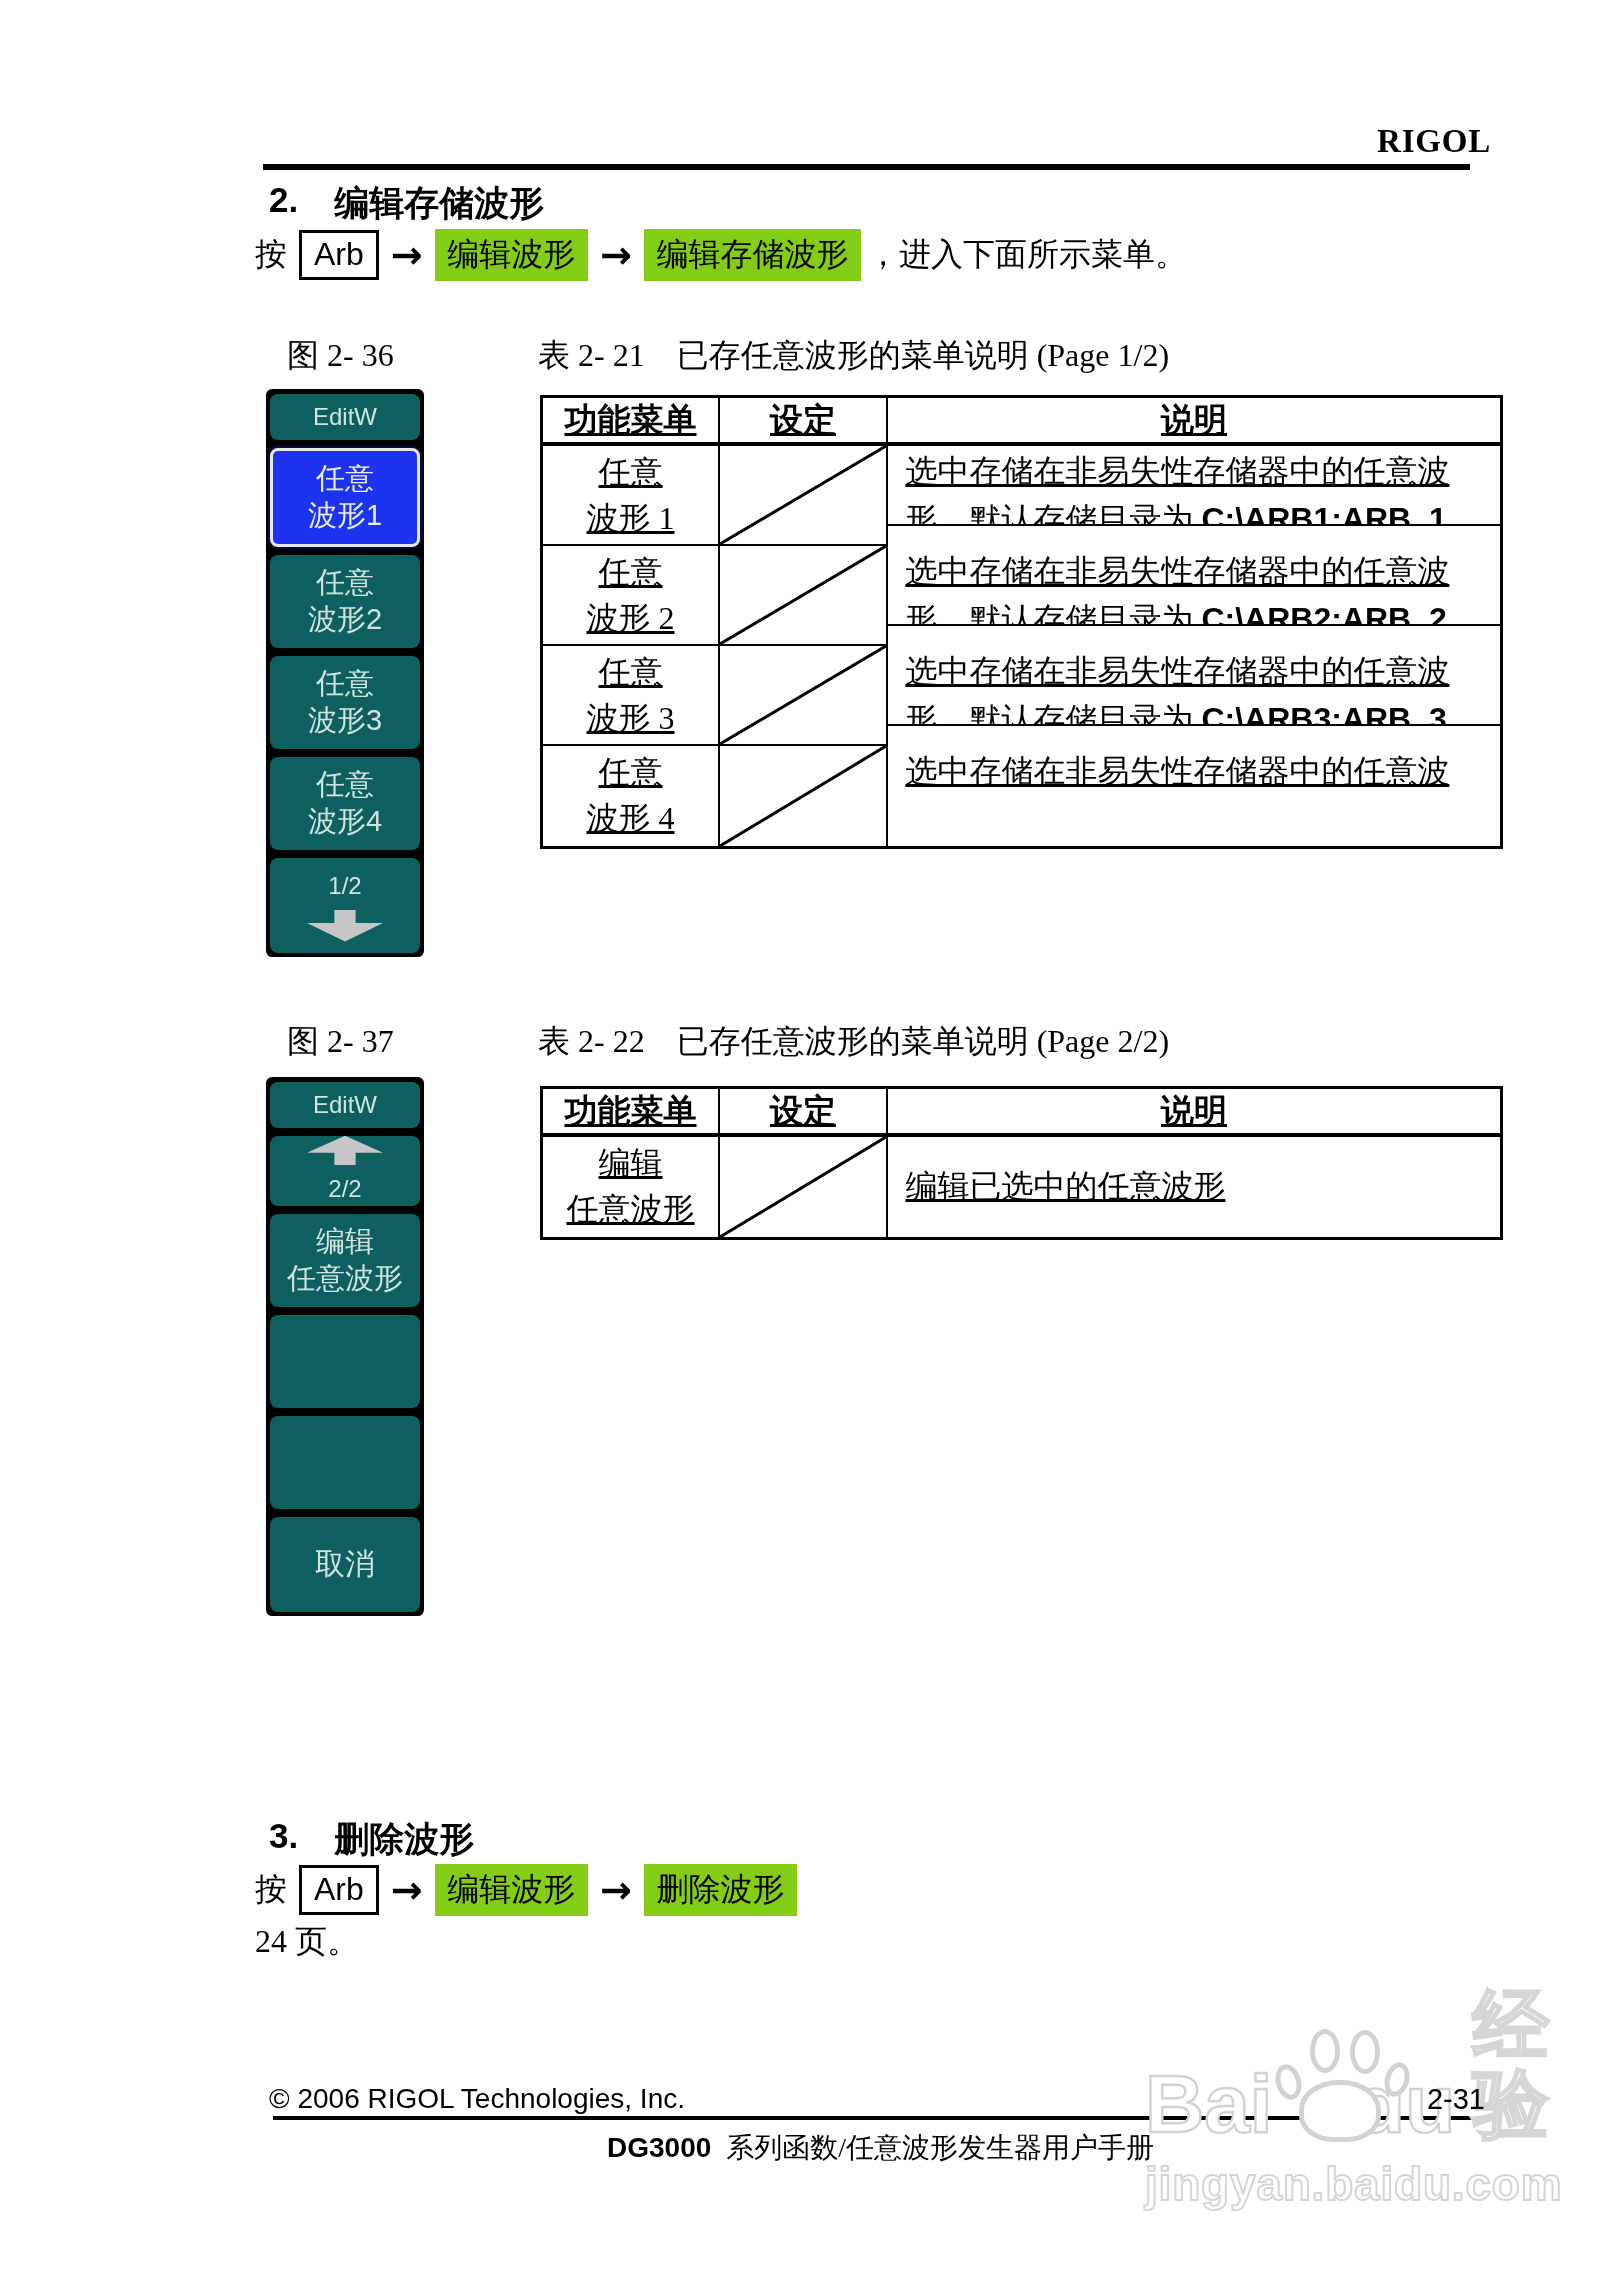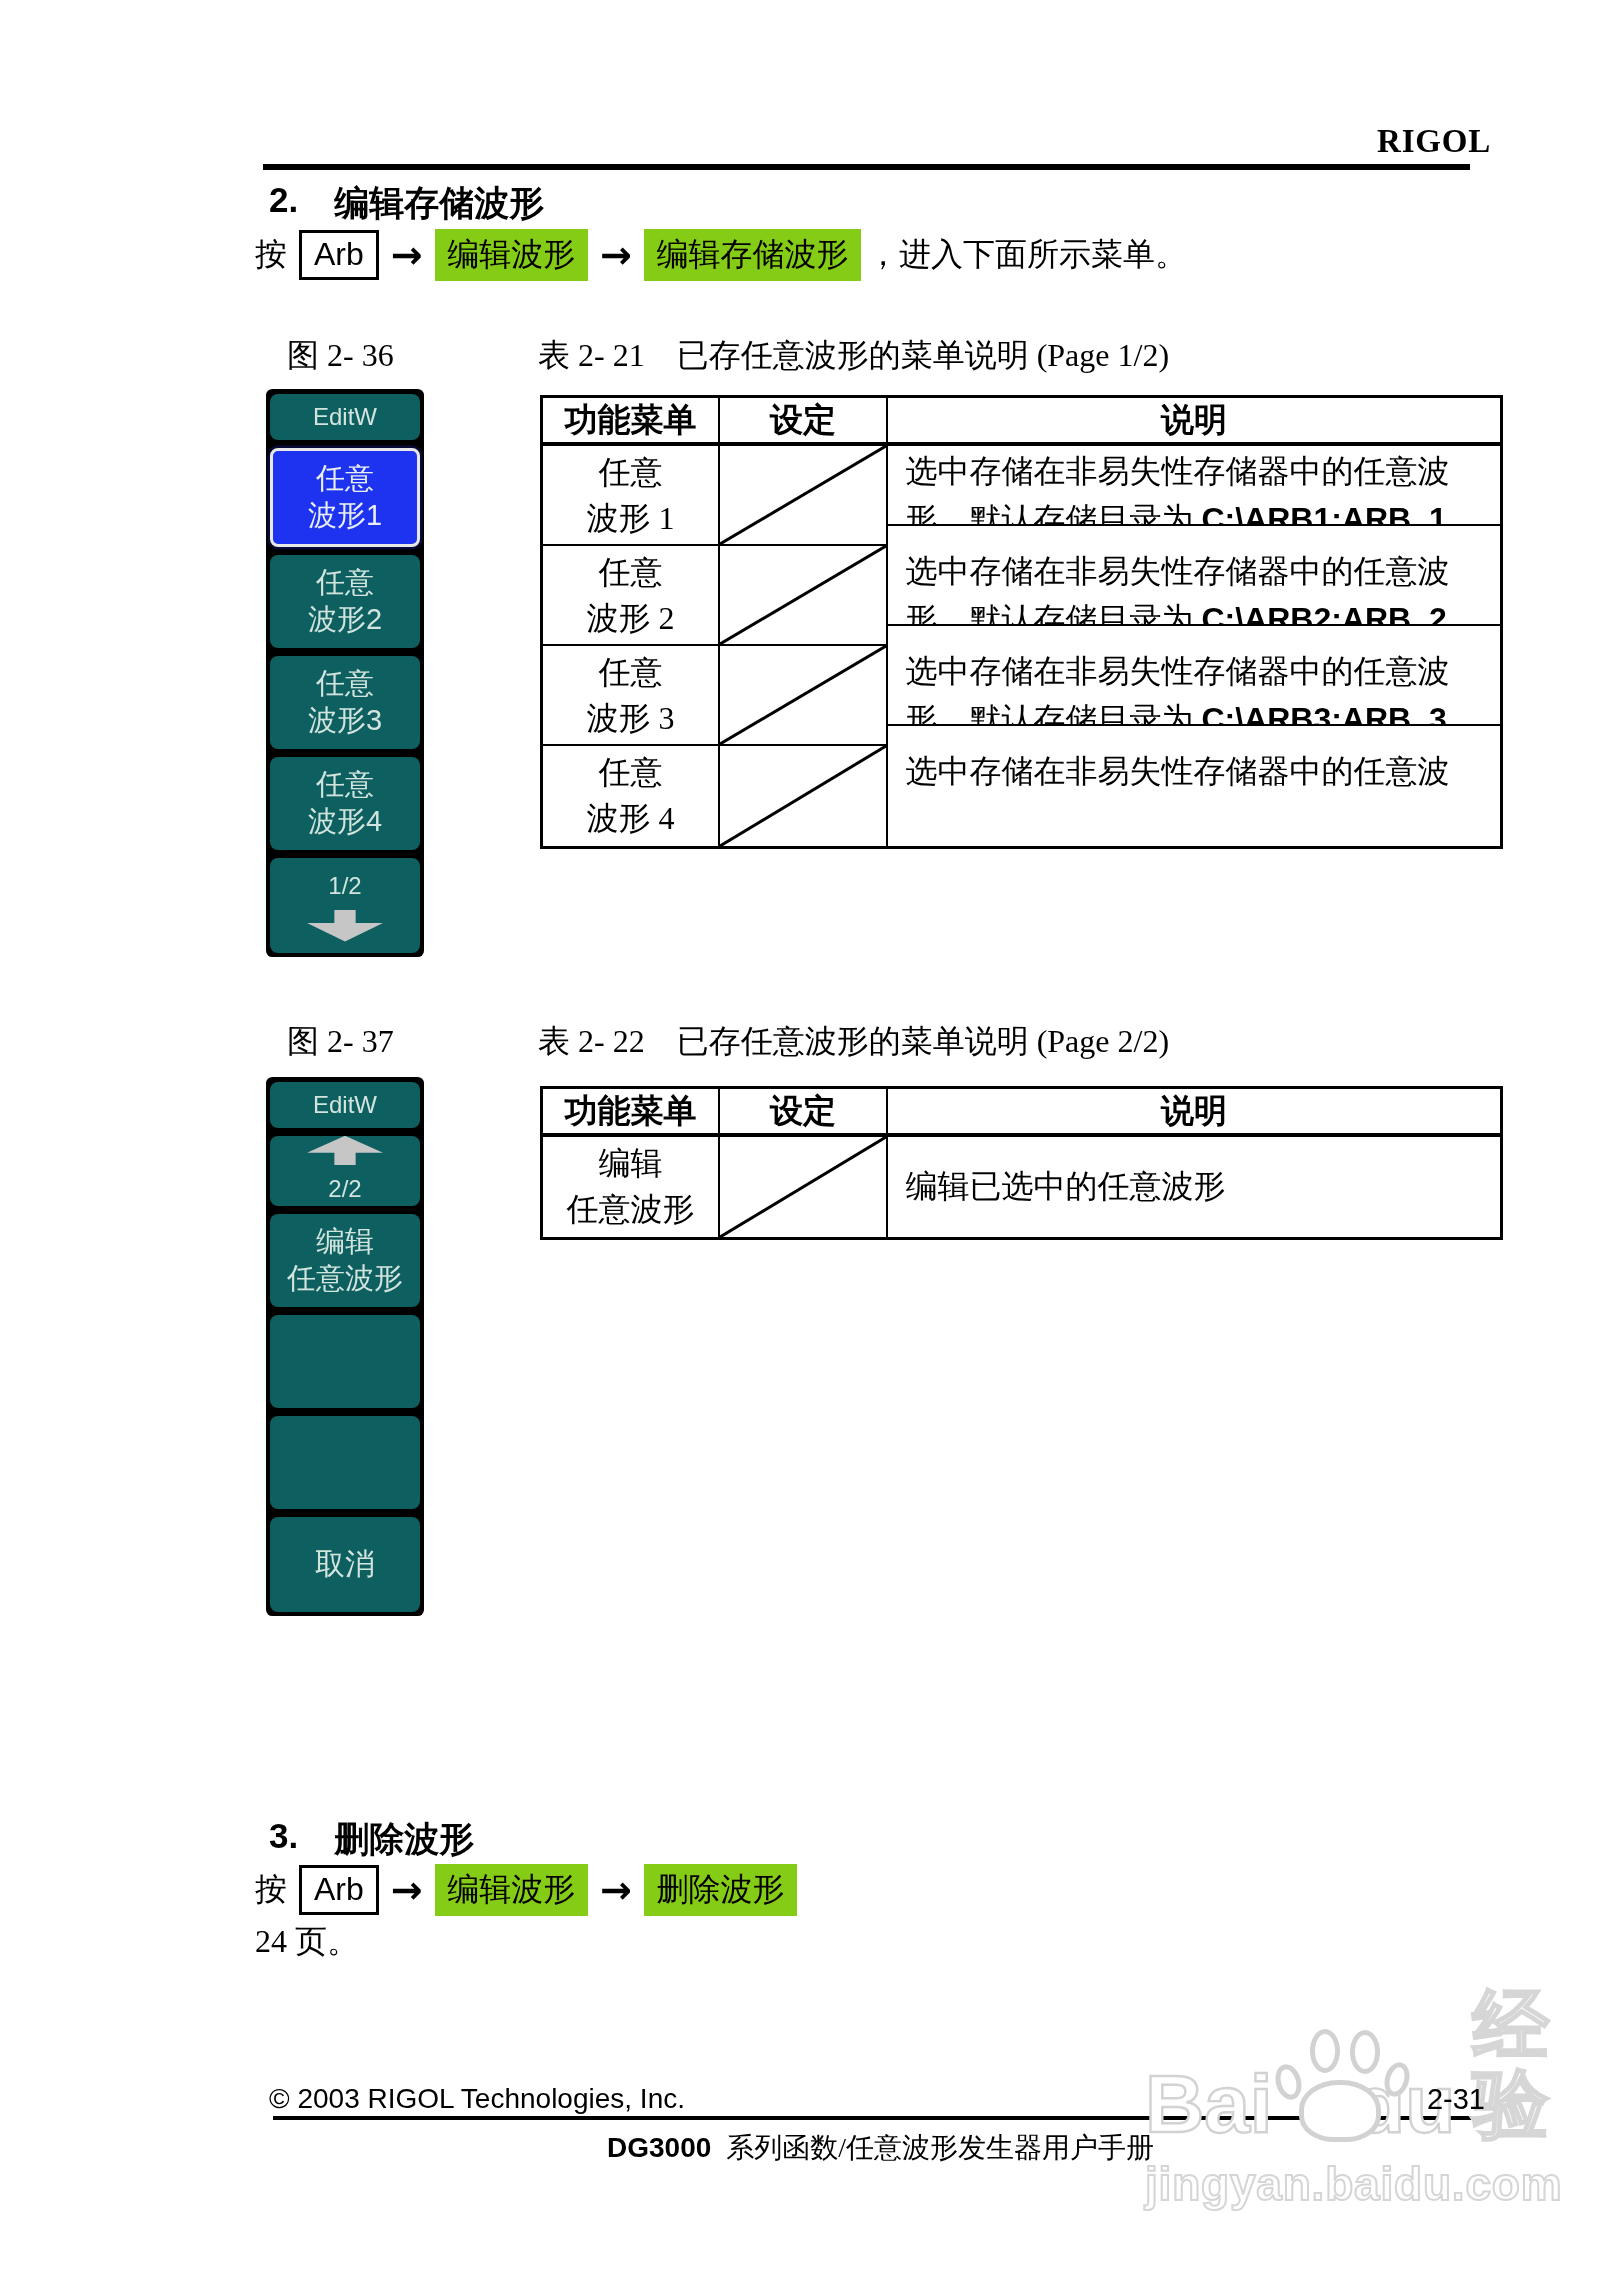--- a/index.html
+++ b/index.html
@@ -37,21 +37,21 @@
   .pgt{font-size:24px;margin:3.2px 0 9.5px 0;}
   .pgt.below{margin:9.5px 0 3.2px 0;}
   .fat-arrow{width:76px;height:32px;background:#c6c6c6;}
   .fat-arrow.down{clip-path:polygon(36% 0,64% 0,64% 42%,100% 42%,50% 100%,0 42%,36% 42%);}
   .fat-arrow.up{clip-path:polygon(50% 0,100% 58%,64% 58%,64% 100%,36% 100%,36% 58%,0 58%);}
   .cancel{height:95px;font-size:30px;flex:none;}
 
   
   .tbl{position:absolute;display:grid;grid-template-columns:177px 168px 1fr;
        border:3.2px solid #000;background:#fff;box-sizing:border-box;}
-  .c{border-right:2.4px solid #000;border-bottom:2.4px solid #000;box-sizing:border-box;overflow:hidden;}
+  .c{border-right:2.4px solid #000;border-bottom:2.4px solid #000;box-sizing:border-box;overflow:hidden;text-decoration:underline;}
   .c.last{border-right:none;}
   .c.bb0{border-bottom:none;}
   .th{height:48px;border-bottom-width:4px;display:flex;align-items:center;justify-content:center;
       font-size:33px;font-weight:bold;}
   .fc{height:100px;text-align:center;font-size:32px;line-height:46px;padding-top:3.2px;}
   .fc span{display:block;}
   .sc{position:relative;height:100px;}
   .slash{position:absolute;left:0;top:0;width:100%;height:100%;}
   .slash line{stroke:#000;stroke-width:3;}
   .dc{height:80px;font-size:32px;line-height:48px;padding-left:17.4px;padding-top:0.8px;}
@@ -256,21 +256,21 @@
           <i class="t3"></i>
           <i class="t4"></i>
           <i class="pad"></i>
       </div>
       <span class="wm-big">du</span>
       <span class="wm-big wm-cjk">经验</span>
     </div>
     <div class="wm-url">jingyan.baidu.com</div>
   </div>
 
-  <div class="foot-copy sans">© 2003 RIGOL Technologies, Inc.</div>
+  <div class="foot-copy sans">© 2006 RIGOL Technologies, Inc.</div>
   <div class="foot-page sans">2-31</div>
   <div class="rule foot"></div>
   <div class="foot-manual">
     <span class="sans model">DG3000</span>
     <span>系列函数/任意波形发生器用户手册</span>
   </div>
 
 </div>
 
 

